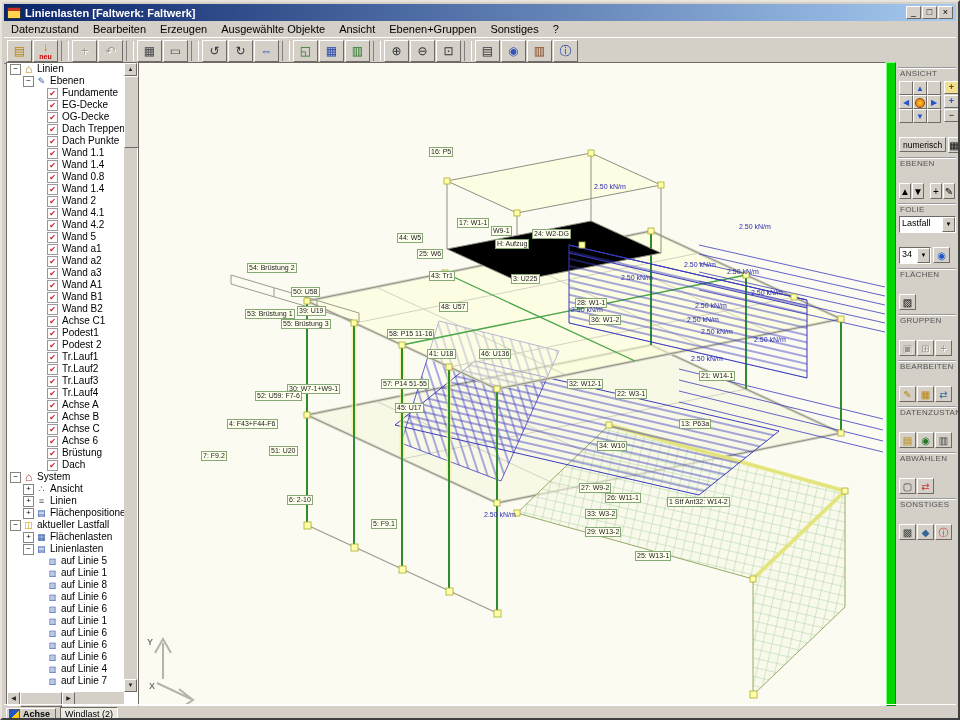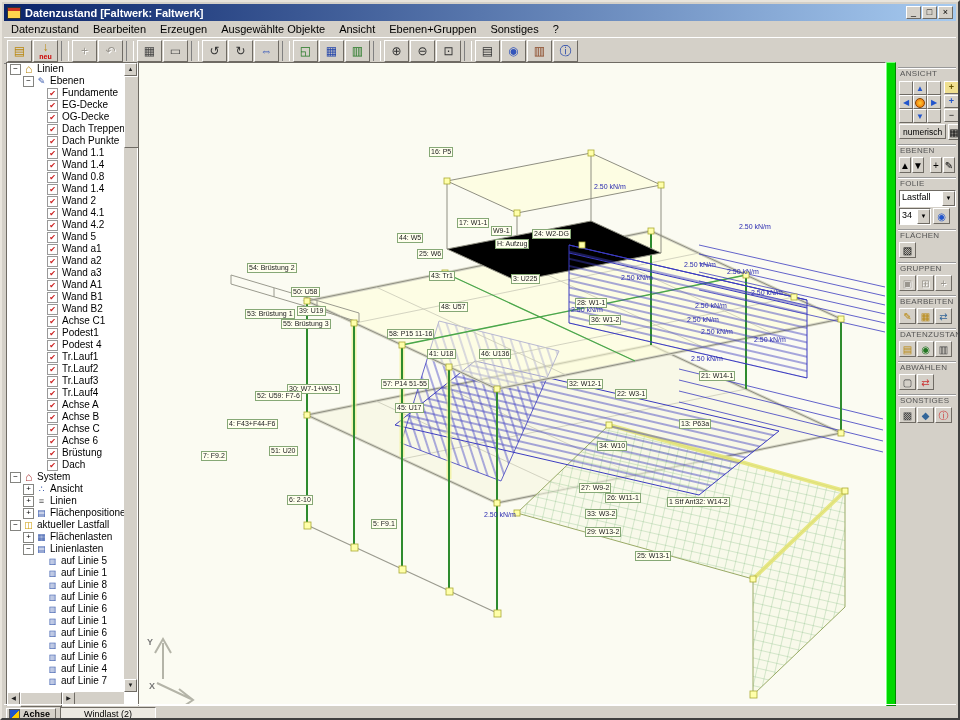--- a/index.html
+++ b/index.html
@@ -59,21 +59,21 @@
   .mlabel{position:absolute;font-size:7px;line-height:8px;background:#ffffee;border:1px solid #86a876;color:#222;
           padding:0 1px;white-space:nowrap}
   .llabel{position:absolute;font-size:7px;line-height:8px;color:#2a2ab0;white-space:nowrap}
   .axlabel{position:absolute;font-size:9px;color:#777;font-weight:bold}
   
   .splitter{left:884px;top:60px;width:8px;height:642px;position:absolute;background:#00d800;
             border:1px solid;border-color:#7dff7d #008800 #008800 #7dff7d}
   
   .rpanel{left:894px;top:60px;width:62px;height:642px;position:absolute;background:#d4d0c8;padding:1px 2px;box-sizing:border-box}
   .rp-h{font-size:8px;color:#555;border-top:1px solid #999;box-shadow:0 1px 0 #fff inset;margin-top:4px;padding:1px 1px 1px 2px;letter-spacing:0.3px}
-  .rp-row{display:flex;margin:1px 0 1px 1px}
+  .rp-row{display:flex;margin:14px 0 1px 1px}
   .rp-btn{width:17px;height:16px;background:#d4d0c8;border:1px solid;border-color:#fff #6f6b64 #6f6b64 #fff;
           font-size:10px;line-height:13px;text-align:center;padding:0;margin-right:1px}
   .rp-btn.dis{color:#9a968e;text-shadow:1px 1px 0 #fff}
   .rp-wide{height:15px;background:#d4d0c8;border:1px solid;border-color:#fff #6f6b64 #6f6b64 #fff;
            font-size:8.5px;padding:0 3px;margin-right:2px}
   .compass-wrap{display:flex;margin:2px 0 1px 1px}
   .compass{display:grid;grid-template-columns:14px 14px 14px;grid-template-rows:14px 14px 14px;width:42px}
   .cc{background:#d4d0c8;border:1px solid;border-color:#fff #6f6b64 #6f6b64 #fff;padding:0;font-size:8px;line-height:11px;
       text-align:center;color:#2255cc}
   .cc .dot{display:block;width:8px;height:8px;margin:2px auto;border-radius:50%;background:radial-gradient(#ffcc33,#ee6600);border:1px solid #884400}
@@ -86,28 +86,28 @@
   .combo .val{flex:1;font-size:9px;line-height:13px;padding:0 2px;overflow:hidden;white-space:nowrap}
   .combo .drop{width:13px;background:#d4d0c8;border:1px solid;border-color:#fff #6f6b64 #6f6b64 #fff;font-size:6px;line-height:11px;text-align:center;padding:0}
   .combo.small{width:30px}
   .gap{margin-left:5px}
   
   .taskbar{left:2px;top:702px;right:2px;height:16px;position:absolute;border-top:1px solid #fff;display:flex;align-items:center;padding:1px 2px}
   .start-btn{height:13px;display:flex;align-items:center;background:#d4d0c8;border:1px solid;border-color:#fff #6f6b64 #6f6b64 #fff;
              font-size:9px;font-weight:bold;padding:0 5px 0 2px}
   .start-ico{width:9px;height:9px;background:linear-gradient(135deg,#2255cc 50%,#ffcc00 50%);margin-right:3px;border:1px solid #555}
   .task-tab{height:13px;margin-left:4px;background:#ece9e2;border:1px solid;border-color:#6f6b64 #fff #fff #6f6b64;
-            font-size:9px;line-height:12px;padding:0 23px}
+            font-size:9px;line-height:12px;padding:0 4px}
 </style>
 </head>
 <body>
 
 <div class="titlebar">
   <span class="app-ico"></span>
-  <span>Datenzustand [Faltwerk: Faltwerk]</span>
+  <span>Linienlasten [Faltwerk: Faltwerk]</span>
   <span class="tspace"></span>
   <button class="tbtn">_</button>
   <button class="tbtn">□</button>
   <button class="tbtn">×</button>
 </div>
 
 <div class="menubar">
     <span class="menu-item">Datenzustand</span>
     <span class="menu-item">Bearbeiten</span>
     <span class="menu-item">Erzeugen</span>
@@ -298,21 +298,21 @@
         <span class="tl">Achse C1</span>
       </div>
       <div class="tree-row" style="padding-left: 29px;">
         <span class="spc"></span>
         <span class="ti ti-layer">✔</span>
         <span class="tl">Podest1</span>
       </div>
       <div class="tree-row" style="padding-left: 29px;">
         <span class="spc"></span>
         <span class="ti ti-layer">✔</span>
-        <span class="tl">Podest 4</span>
+        <span class="tl">Podest 2</span>
       </div>
       <div class="tree-row" style="padding-left: 29px;">
         <span class="spc"></span>
         <span class="ti ti-layer">✔</span>
         <span class="tl">Tr.Lauf1</span>
       </div>
       <div class="tree-row" style="padding-left: 29px;">
         <span class="spc"></span>
         <span class="ti ti-layer">✔</span>
         <span class="tl">Tr.Lauf2</span>

